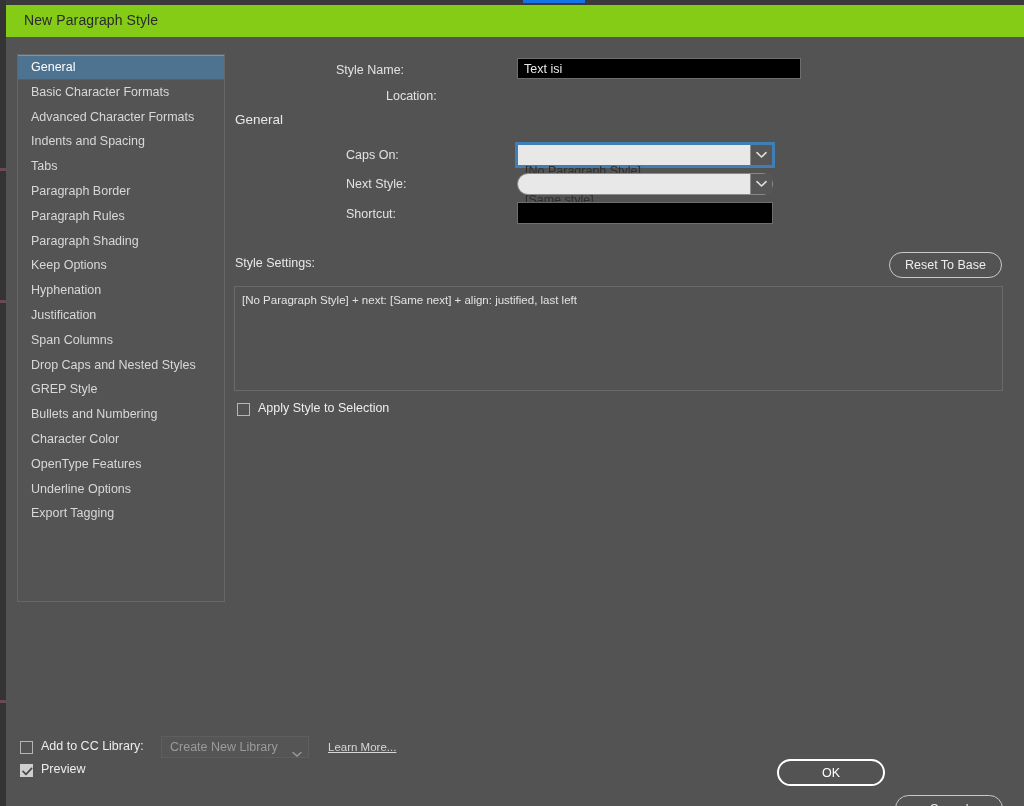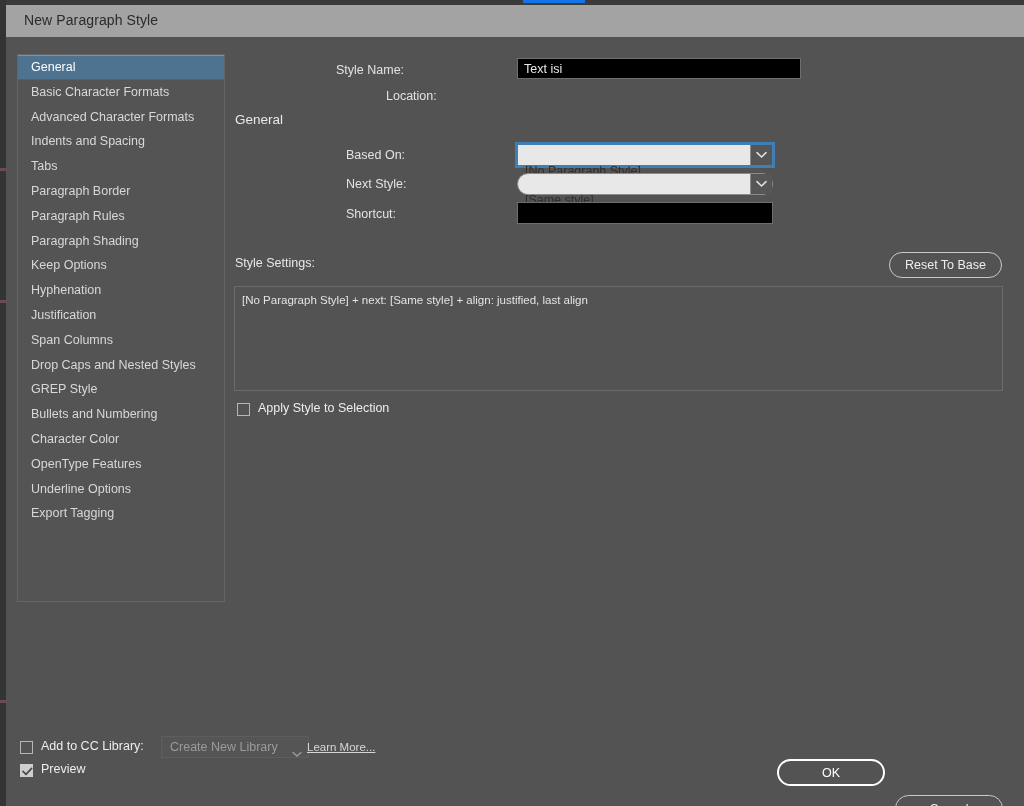--- a/index.html
+++ b/index.html
@@ -48,21 +48,21 @@
     width: 1018px;
     height: 801px;
     background: #535353;
     box-sizing: border-box;
   }
 
   .titlebar {
     position: absolute;
     left: 0; top: 0;
     width: 1018px; height: 32px;
-    background: #a3a3a3;
+    background: #84cc16;
     box-sizing: border-box;
   }
   .titlebar .title {
     position: absolute;
     left: 18px; top: 7px;
     font-size: 14px;
     color: #2b2b2b;
     letter-spacing: 0.1px;
   }
 
@@ -295,21 +295,21 @@
   <div class="pane">
 
     <div class="lbl-right" style="left:330px; top:26px; width:100px;">Style Name:</div>
     <div class="text-input" style="left:511px; top:21px; width:284px; height:21px;">Text isi</div>
 
     <div class="lbl-right" style="left:380px; top:52px; width:100px;">Location:</div>
     <div class="lbl-plain" style="left:511px; top:52px;"></div>
 
     <div class="lbl-plain" style="left:229px; top:75px; font-size:13.5px;">General</div>
 
-    <div class="lbl-right" style="left:340px; top:111px; width:100px;">Based On:</div>
+    <div class="lbl-right" style="left:340px; top:111px; width:100px;">Caps On:</div>
     <div class="combo focused" style="left:511px; top:107px; width:256px;">
       <div class="combo-value">[No Paragraph Style]</div>
       <div class="combo-arrow">
         <svg width="11" height="8" viewBox="0 0 11 8">
             <path d="M1 1.6 L5.5 6 L10 1.6" stroke="#dedede" stroke-width="1.6" fill="none" stroke-linecap="round"></path>
           </svg>
       </div>
     </div>
 
     <div class="lbl-right" style="left:340px; top:140px; width:100px;">Next Style:</div>
@@ -322,41 +322,41 @@
       </div>
     </div>
 
     <div class="lbl-right" style="left:340px; top:170px; width:100px;">Shortcut:</div>
     <div class="text-input" style="left:511px; top:165px; width:256px; height:22px;"></div>
 
     <div class="lbl-plain" style="left:229px; top:219px;">Style Settings:</div>
     <button class="btn-pill" style="left:883px; top:215px; width:113px; height:26px;">Reset To Base</button>
 
     <div class="settings-box" style="left:228px; top:249px; width:769px; height:105px;">
-      <div class="settings-text">[No Paragraph Style] + next: [Same style] + align: justified, last align</div>
+      <div class="settings-text">[No Paragraph Style] + next: [Same next] + align: justified, last left</div>
     </div>
 
     <div class="cb-wrap" style="left:231px; top:366px;">
       <div class="cb-box"></div>
       <div class="cb-label">Apply Style to Selection</div>
     </div>
 
     <div class="cb-wrap" style="left:14px; top:704px;">
       <div class="cb-box"></div>
       <div class="cb-label">Add to CC Library:</div>
     </div>
     <div class="combo-disabled" style="left:155px; top:699px; width:148px;">
       <div class="cdv">Create New Library</div>
       <div class="cda">
         <svg width="10" height="7" viewBox="0 0 10 7">
             <path d="M1 1.4 L5 5 L9 1.4" stroke="#9b9b9b" stroke-width="1.4" fill="none" stroke-linecap="round"></path>
           </svg>
       </div>
     </div>
-    <div class="link" style="left:301px; top:704px;">Learn More...</div>
+    <div class="link" style="left:322px; top:704px;">Learn More...</div>
 
     <div class="cb-wrap" style="left:14px; top:727px;">
       <div class="cb-box checked">
         <svg width="11" height="9" viewBox="0 0 11 9">
             <path d="M1 4.3 L4 7.3 L9.6 1.4" stroke="#4a4a4a" stroke-width="1.7" fill="none" stroke-linecap="round" stroke-linejoin="round"></path>
           </svg>
       </div>
       <div class="cb-label">Preview</div>
     </div>
 

